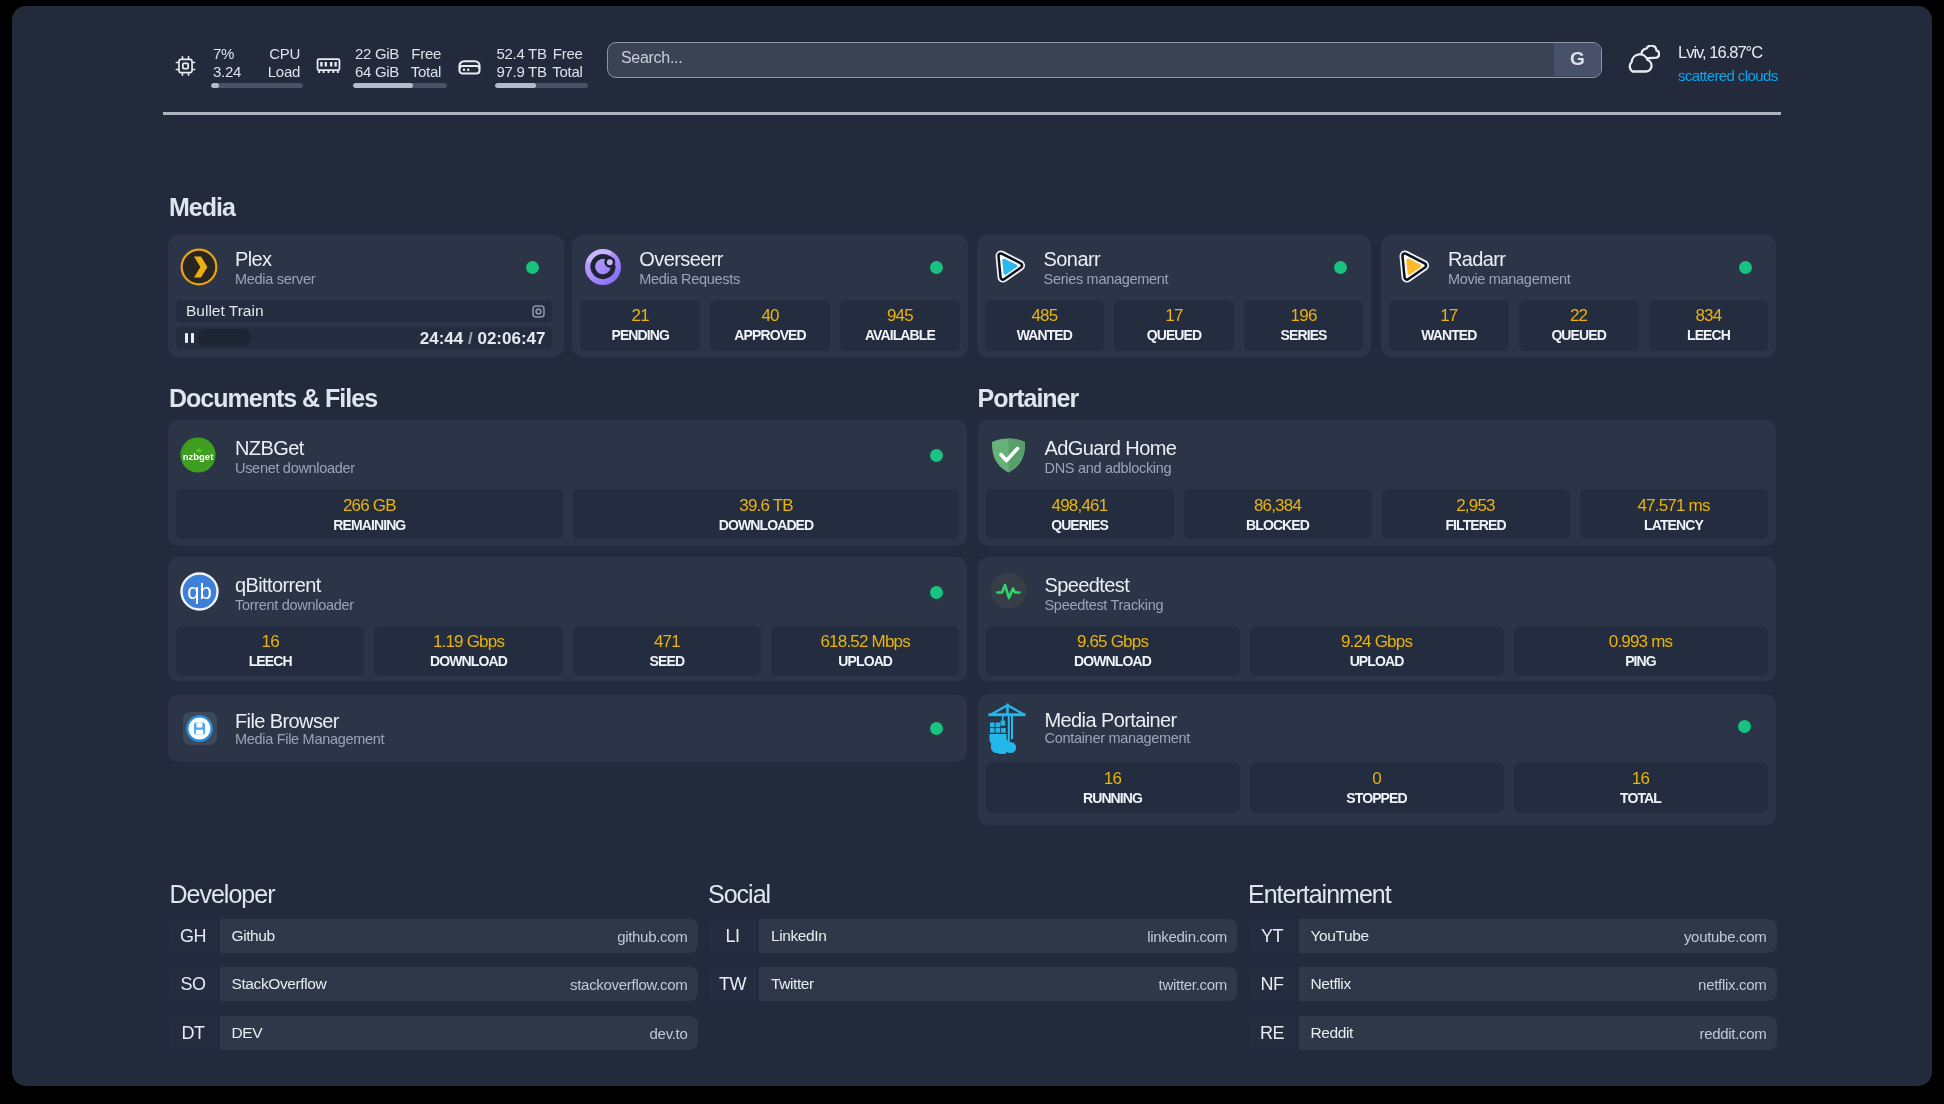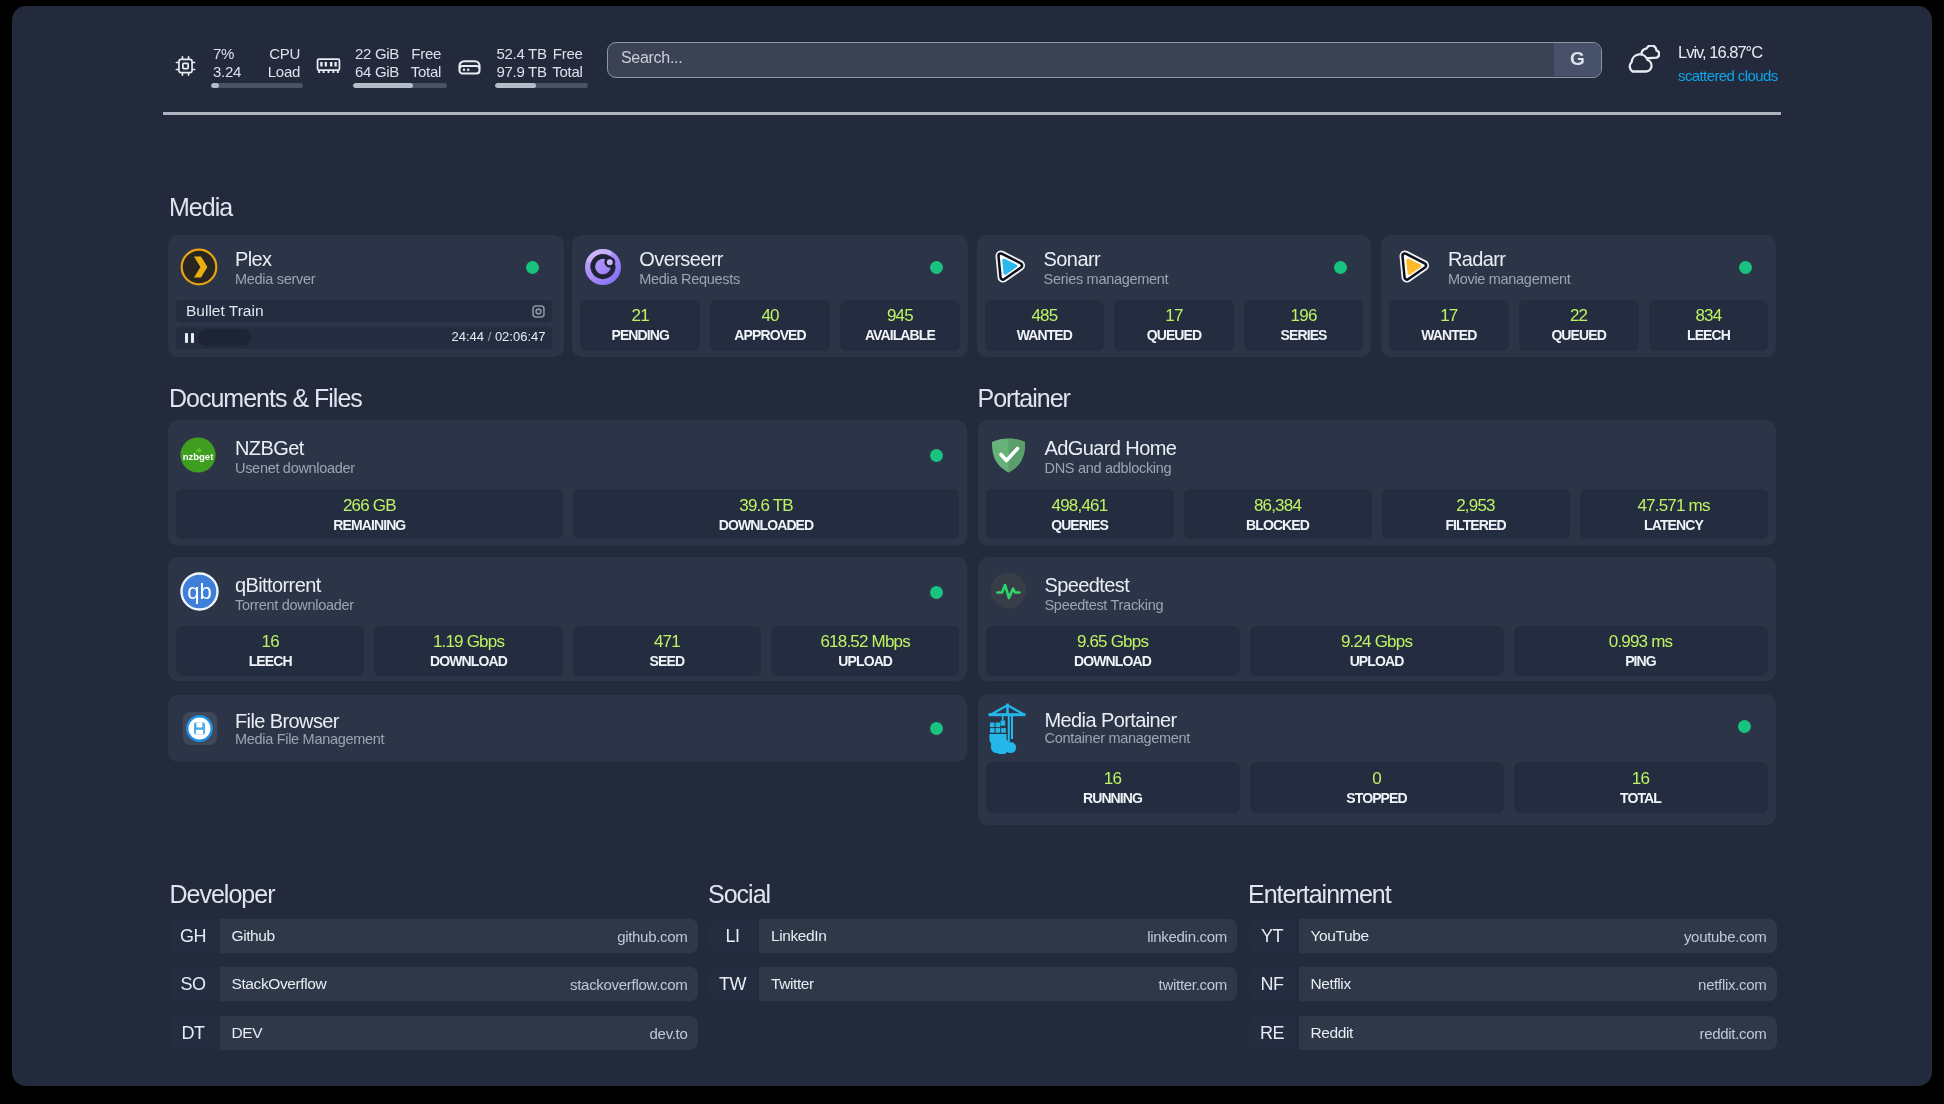--- a/index.html
+++ b/index.html
@@ -1,29 +1,29 @@
 <!DOCTYPE html>
 <html><head>
 <meta charset="utf-8">
 <style>
   * { margin:0; padding:0; box-sizing:border-box; }
   html,body { width:1944px; height:1104px; background:#000; overflow:hidden; }
   body { font-family:"Liberation Sans", sans-serif; }
   .page { position:absolute; left:12px; top:6px; width:1920px; height:1080px;
           background:#222a3c; border-radius:14px; overflow:hidden; }
   .abs { position:absolute; }
-  .hd { position:absolute; font-size:25px; font-weight:400; color:#dfe5ee; letter-spacing:-1px; }
+  .hd { position:absolute; font-size:25px; font-weight:700; color:#dfe5ee; letter-spacing:-1px; }
   .card { position:absolute; background:#2c3547; border-radius:10px; }
   .icon { position:absolute; left:12px; }
   .ttl { position:absolute; left:67px; font-size:20px; font-weight:500; color:#eaeef4; line-height:24px; letter-spacing:-0.6px; white-space:nowrap; }
   .dsc { position:absolute; left:67px; font-size:14.5px; font-weight:400; color:#99a4b5; line-height:18px; letter-spacing:-0.3px; white-space:nowrap; }
   .dot { position:absolute; width:13px; height:13px; border-radius:50%; background:#18c27f; }
   .stats { position:absolute; left:8px; right:8px; display:flex; gap:10px; }
   .sbox { flex:1; background:#242d3f; border-radius:6px; text-align:center; padding-top:5.5px; }
-  .snum { font-size:17px; color:#bef264; line-height:22px; letter-spacing:-0.8px; }
+  .snum { font-size:17px; color:#eab308; line-height:22px; letter-spacing:-0.8px; }
   .slab { font-size:14px; font-weight:bold; color:#f0f3f8; line-height:16px; letter-spacing:-0.9px; }
   .res { position:absolute; display:flex; justify-content:space-between; font-size:15px; line-height:18.2px; color:#dce1ea; letter-spacing:-0.3px; white-space:nowrap; }
   .res .c2 { text-align:right; }
   .bar { position:absolute; height:5px; border-radius:2.5px; background:#4a5365; overflow:hidden; }
   .bar i { display:block; height:100%; background:#b4bcc9; border-radius:2.5px; }
   .bm-ttl { position:absolute; font-size:25px; font-weight:500; color:#dfe5ee; letter-spacing:-1px; }
   .bmrow { position:absolute; height:34px; display:flex; }
   .bmtile { width:47px; background:#242d3f; border-radius:8px 0 0 8px; color:#e8ecf2;
             font-size:18px; letter-spacing:-0.5px; display:flex; align-items:center; justify-content:center; margin-right:3px; }
   .bmpill { flex:1; background:#2e3849; border-radius:0 8px 8px 0; display:flex; align-items:center;
@@ -97,21 +97,21 @@
       <div class="abs" style="left:10px;top:2.5px;font-size:15.5px;color:#dfe5ec">Bullet Train</div>
       <svg class="abs" style="right:7px;top:5px" width="13" height="13" viewBox="0 0 13 13" fill="none" stroke="#8a93a4" stroke-width="1.6">
         <rect x="1" y="1" width="11" height="11" rx="3"></rect>
           <circle cx="6.5" cy="6.5" r="2.4"></circle>
       </svg>
     </div>
     <div class="abs" style="left:8px;right:12px;top:91.5px;height:22px;background:#242d3f;border-radius:4px">
       <div class="abs" style="left:9px;top:6px;width:3px;height:10px;background:#e8ecf2;border-radius:1px"></div>
       <div class="abs" style="left:14.5px;top:6px;width:3px;height:10px;background:#e8ecf2;border-radius:1px"></div>
       <div class="abs" style="left:22px;top:2.5px;width:53px;height:17px;background:#1d2433;border-radius:8.5px"></div>
-      <div class="abs" style="right:6px;top:2px;font-size:13px;font-weight:normal;color:#e6ebf2">24:44 <span style="color:#99a3b2">/</span> 02:06:47</div>
+      <div class="abs" style="right:6px;top:2px;font-size:17px;font-weight:bold;color:#e6ebf2">24:44 <span style="color:#99a3b2">/</span> 02:06:47</div>
     </div>
   </div>
 
   <div class="card" style="left:560.3px;top:229px;width:395.5px;height:121.5px">
     <svg class="icon" style="top:13px" width="38" height="38" viewBox="0 0 38 38">
       <defs>
           <linearGradient id="ovg" x1="0" y1="0" x2="1" y2="1">
         <stop offset="0" stop-color="#c4a7f7"></stop>
             <stop offset="0.5" stop-color="#a78bfa"></stop>
             <stop offset="1" stop-color="#7868f5"></stop>

